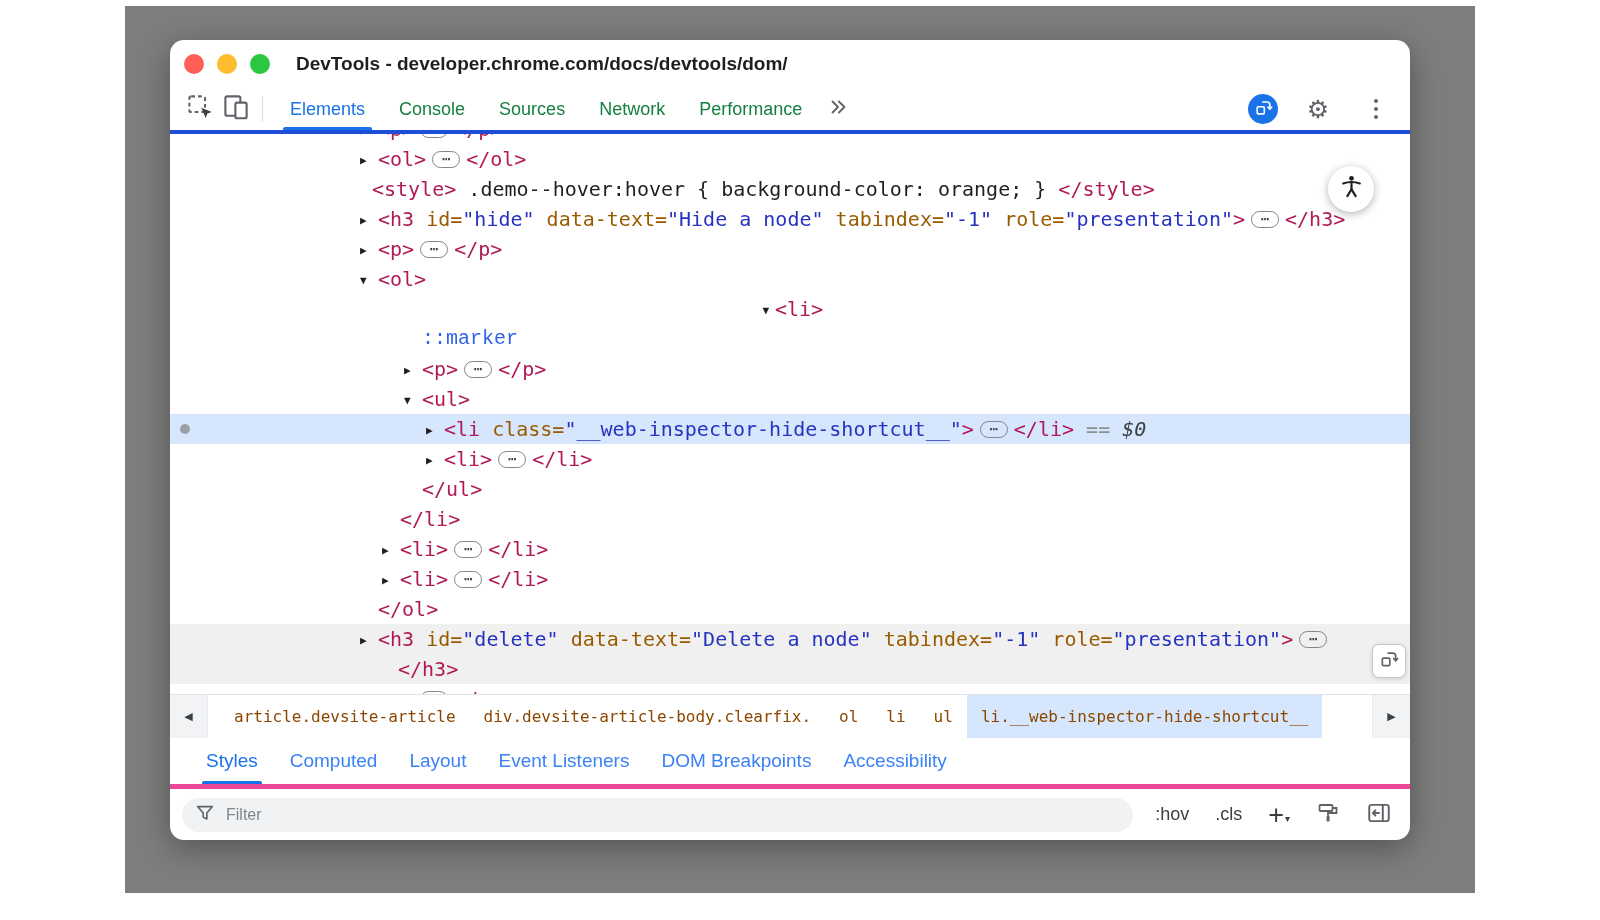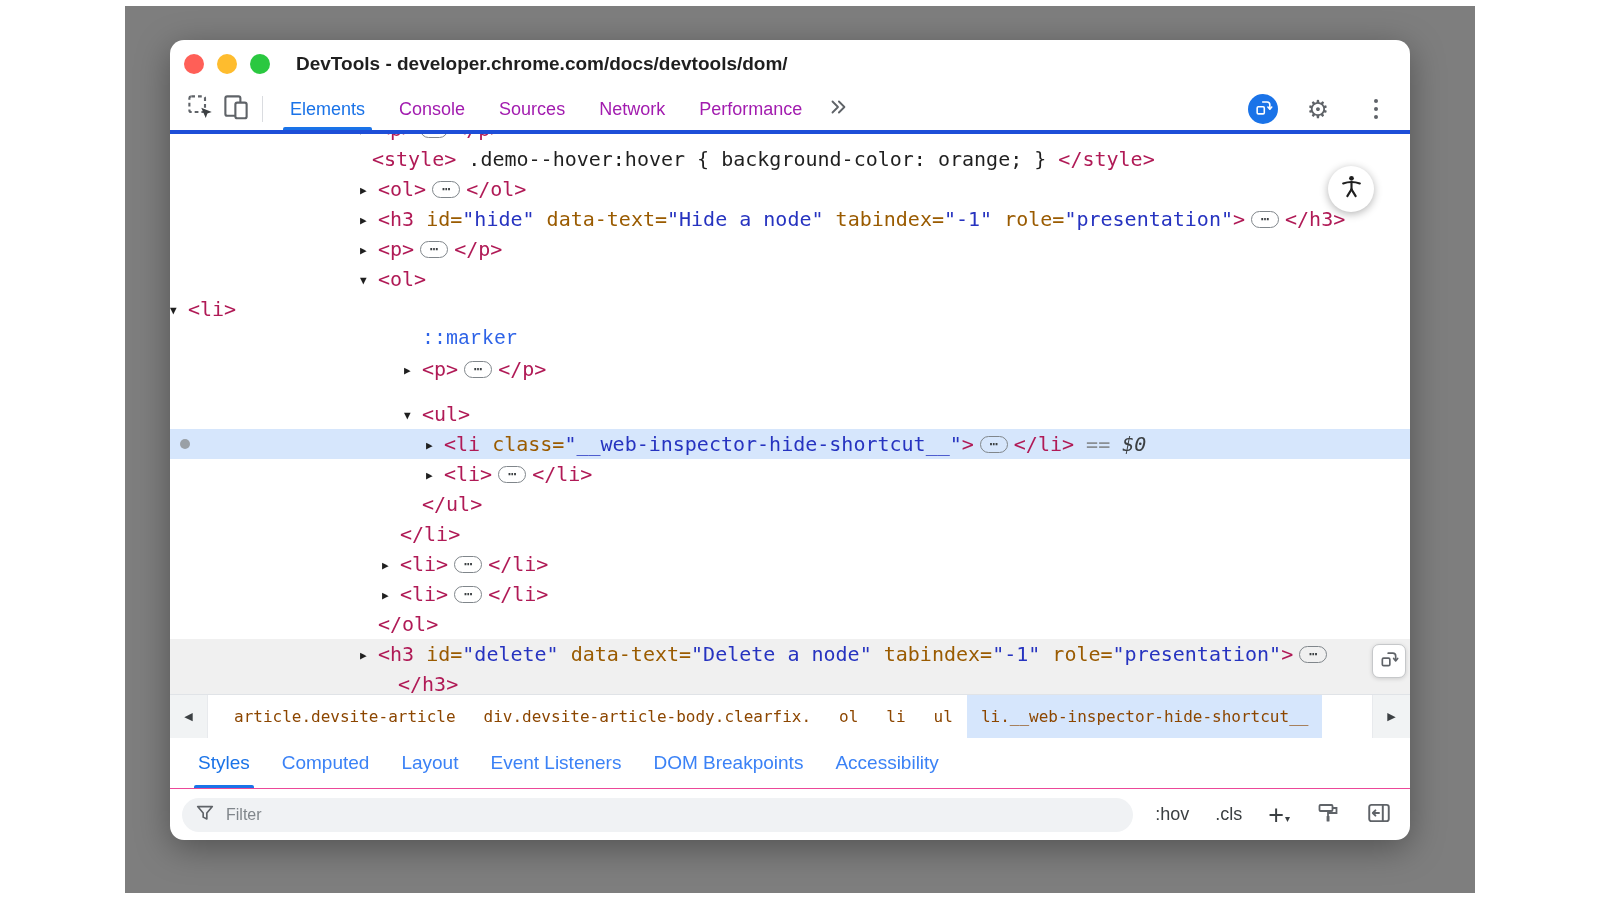--- a/index.html
+++ b/index.html
@@ -15,21 +15,21 @@
   .titlebar { height:48px; flex:none; display:flex; align-items:center; padding-left:14px; }
   .lights { display:flex; gap:13px; }
   .light { width:20px; height:20px; border-radius:50%; }
   .wtitle { margin-left:26px; font-size:19px; font-weight:700; color:#1f1f1f; }
 
   
   .toolbar { height:46px; flex:none; display:flex; align-items:stretch; border-bottom:4px solid #1d4ed8; padding:0 16px 0 12px; }
   .icon-btn { width:36px; height:34px; align-self:center; display:flex; align-items:center; justify-content:center; }
   .tdivider { width:1px; height:26px; background:#dadce0; align-self:center; margin:0 10px 0 8px; }
   .tabs { display:flex; align-items:stretch; }
-  .tab { display:flex; align-items:center; padding:0 17px; font-size:18px; color:#a21caf; position:relative; white-space:nowrap; }
+  .tab { display:flex; align-items:center; padding:0 17px; font-size:18px; color:#15803d; position:relative; white-space:nowrap; }
   .tab.active { color:#1a73e8; }
   .tab.active::after { content:""; position:absolute; left:10px; right:10px; bottom:0; height:3px; background:#1a73e8; border-radius:2px 2px 0 0; }
   .more-tabs { align-self:center; margin-left:8px; display:flex; }
   .toolbar-right { margin-left:auto; display:flex; align-items:center; gap:22px; }
   .blue-btn { width:30px; height:30px; border-radius:50%; background:#1a73e8; display:flex; align-items:center; justify-content:center; }
   .gear { font-size:25px; color:#5f6368; line-height:1; font-family:"DejaVu Sans",sans-serif; }
   .kebab { display:flex; flex-direction:column; gap:3.5px; align-items:center; width:18px; }
   .kebab i { width:4.5px; height:4.5px; border-radius:50%; background:#5f6368; }
 
   
@@ -63,21 +63,21 @@
                  font-family:"DejaVu Sans Mono","Liberation Mono",monospace; font-size:16px; }
   .bc-scroll { width:38px; flex:none; display:flex; align-items:center; justify-content:center;
                background:#f1f3f4; color:#3c4043; font-size:11px; font-family:"DejaVu Sans",sans-serif; }
   .bc-scroll.left { border-right:1px solid #e8eaed; }
   .bc-scroll.right { border-left:1px solid #e8eaed; }
   .breadcrumb-list { display:flex; align-items:stretch; padding-left:12px; overflow:hidden; flex:1; }
   .crumb { display:flex; align-items:center; padding:0 14px; color:#8c4600; white-space:nowrap; }
   .crumb.selected { background:#d6e6fc; }
 
   
-  .styles-tabs { height:51px; flex:none; border-bottom:1px solid #ec4899; display:flex; align-items:stretch; padding-left:12px; background:#fff;text-align:center; }
+  .styles-tabs { height:51px; flex:none; border-bottom:5px solid #ec4899; display:flex; align-items:stretch; padding-left:20px; background:#fff;text-align:center; }
   .stab { display:flex; align-items:center; padding:0 16px; font-size:19px; color:#3b82f6; position:relative; white-space:nowrap; }
   .stab.active { color:#1a73e8; }
   .stab.active::after { content:""; position:absolute; left:12px; right:12px; bottom:0; height:3px; background:#1a73e8; border-radius:2px 2px 0 0; }
 
   
   .filter-bar { height:51px; flex:none; display:flex; align-items:center; padding:0 18px 0 12px; }
   .filter-input { flex:1; height:34px; background:#f0f2f4; border-radius:17px; display:flex; align-items:center; padding:0 12px; gap:10px; }
   .filter-field { flex:1; border:none; outline:none; background:transparent; font-size:16px; color:#3c4043;
                   font-family:"Liberation Sans","DejaVu Sans",sans-serif; }
   .filter-field::placeholder { color:#80868b; }
@@ -158,29 +158,29 @@
                 <i></i>
                 <i></i>
               </span>
           </div>
         </div>
       </div>
 
       <div class="domtree">
         <div>
             <div class="trow clip-top" style="padding-left: 190px;"><span class="arrow">▶</span><span class="seg seg-tag">&lt;p&gt;</span><span class="pill">⋯</span><span class="seg seg-tag">&lt;/p&gt;</span></div>
+            <div class="trow" style="padding-left: 190px;"><span class="arrow">▶</span><span class="seg seg-tag">&lt;ol&gt;</span><span class="pill">⋯</span><span class="seg seg-tag">&lt;/ol&gt;</span></div>
             <div class="trow" style="padding-left: 202px;"><span class="seg seg-tag">&lt;style&gt;</span><span class="seg seg-text"> .demo--hover:hover { background-color: orange; } </span><span class="seg seg-tag">&lt;/style&gt;</span></div>
-            <div class="trow" style="padding-left: 190px;"><span class="arrow">▶</span><span class="seg seg-tag">&lt;ol&gt;</span><span class="pill">⋯</span><span class="seg seg-tag">&lt;/ol&gt;</span></div>
             <div class="trow" style="padding-left: 190px;"><span class="arrow">▶</span><span class="seg seg-tag">&lt;h3</span><span class="seg seg-attr"> id=</span><span class="seg seg-val">"hide"</span><span class="seg seg-attr"> data-text=</span><span class="seg seg-val">"Hide a node"</span><span class="seg seg-attr"> tabindex=</span><span class="seg seg-val">"-1"</span><span class="seg seg-attr"> role=</span><span class="seg seg-val">"presentation"</span><span class="seg seg-tag">&gt;</span><span class="pill">⋯</span><span class="seg seg-tag">&lt;/h3&gt;</span></div>
             <div class="trow" style="padding-left: 190px;"><span class="arrow">▶</span><span class="seg seg-tag">&lt;p&gt;</span><span class="pill">⋯</span><span class="seg seg-tag">&lt;/p&gt;</span></div>
             <div class="trow" style="padding-left: 190px;"><span class="arrow">▼</span><span class="seg seg-tag">&lt;ol&gt;</span></div>
-            <div class="trow" style=""><span class="arrow">▼</span><span class="seg seg-tag">&lt;li&gt;</span></div>
+            <div class="trow" style=" text-align: center;"><span class="arrow">▼</span><span class="seg seg-tag">&lt;li&gt;</span></div>
             <div class="trow" style="padding-left: 252px; font-family: Liberation Mono, monospace;"><span class="seg seg-pseudo">::marker</span></div>
             <div class="trow" style="padding-left: 234px;"><span class="arrow">▶</span><span class="seg seg-tag">&lt;p&gt;</span><span class="pill">⋯</span><span class="seg seg-tag">&lt;/p&gt;</span></div>
-            <div class="trow" style="padding-left: 234px; margin-top: 15px;"><span class="arrow">▼</span><span class="seg seg-tag">&lt;ul&gt;</span></div>
+            <div class="trow" style="padding-left: 234px;"><span class="arrow">▼</span><span class="seg seg-tag">&lt;ul&gt;</span></div>
             <div class="trow selected" style="padding-left: 256px;"><span class="rowdot"></span><span class="arrow">▶</span><span class="seg seg-tag">&lt;li</span><span class="seg seg-attr"> class=</span><span class="seg seg-val">"__web-inspector-hide-shortcut__"</span><span class="seg seg-tag">&gt;</span><span class="pill">⋯</span><span class="seg seg-tag">&lt;/li&gt;</span><span class="seg seg-eq"> == </span><span class="seg seg-dollar">$0</span></div>
             <div class="trow" style="padding-left: 256px;"><span class="arrow">▶</span><span class="seg seg-tag">&lt;li&gt;</span><span class="pill">⋯</span><span class="seg seg-tag">&lt;/li&gt;</span></div>
             <div class="trow" style="padding-left: 252px;"><span class="seg seg-tag">&lt;/ul&gt;</span></div>
             <div class="trow" style="padding-left: 230px;"><span class="seg seg-tag">&lt;/li&gt;</span></div>
             <div class="trow" style="padding-left: 212px;"><span class="arrow">▶</span><span class="seg seg-tag">&lt;li&gt;</span><span class="pill">⋯</span><span class="seg seg-tag">&lt;/li&gt;</span></div>
             <div class="trow" style="padding-left: 212px;"><span class="arrow">▶</span><span class="seg seg-tag">&lt;li&gt;</span><span class="pill">⋯</span><span class="seg seg-tag">&lt;/li&gt;</span></div>
             <div class="trow" style="padding-left: 208px;"><span class="seg seg-tag">&lt;/ol&gt;</span></div>
             <div class="trow band" style="padding-left: 190px;"><span class="arrow">▶</span><span class="seg seg-tag">&lt;h3</span><span class="seg seg-attr"> id=</span><span class="seg seg-val">"delete"</span><span class="seg seg-attr"> data-text=</span><span class="seg seg-val">"Delete a node"</span><span class="seg seg-attr"> tabindex=</span><span class="seg seg-val">"-1"</span><span class="seg seg-attr"> role=</span><span class="seg seg-val">"presentation"</span><span class="seg seg-tag">&gt;</span><span class="pill">⋯</span></div>
             <div class="trow band" style="padding-left: 228px;"><span class="seg seg-tag">&lt;/h3&gt;</span></div>
             <div class="trow" style="padding-left: 190px;"><span class="arrow">▶</span><span class="seg seg-tag">&lt;p&gt;</span><span class="pill">⋯</span><span class="seg seg-tag">&lt;/p&gt;</span></div>

